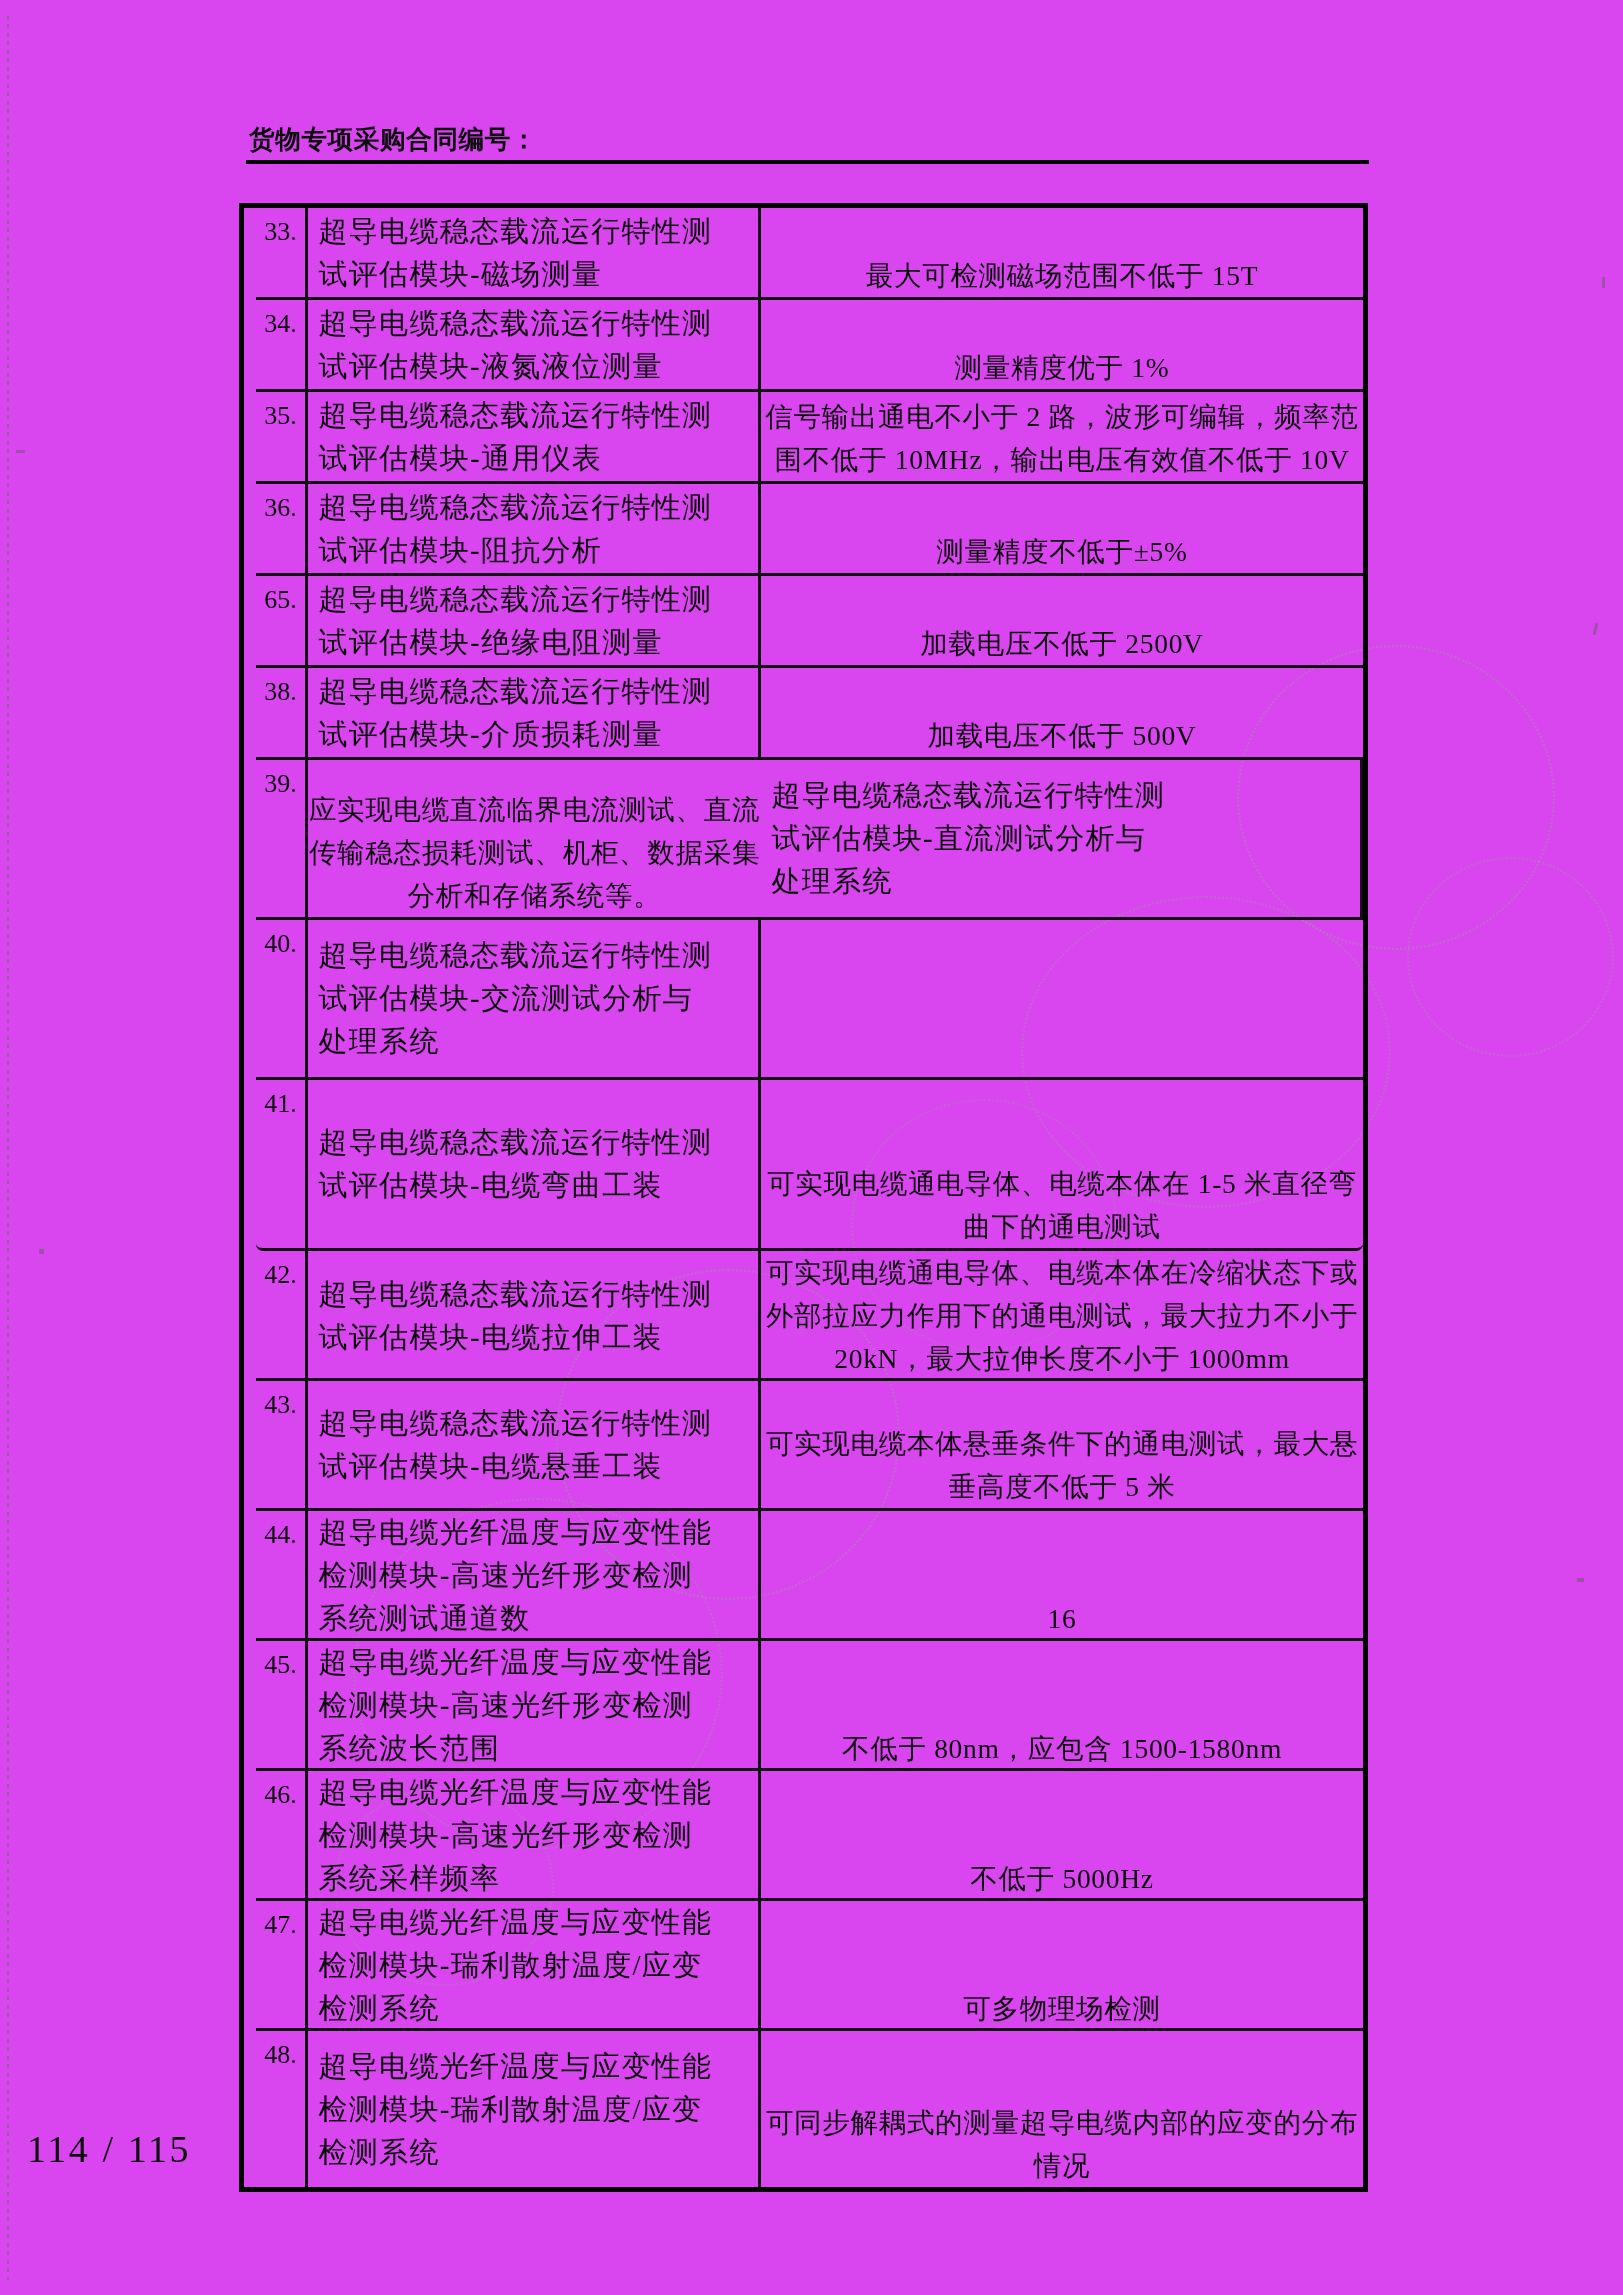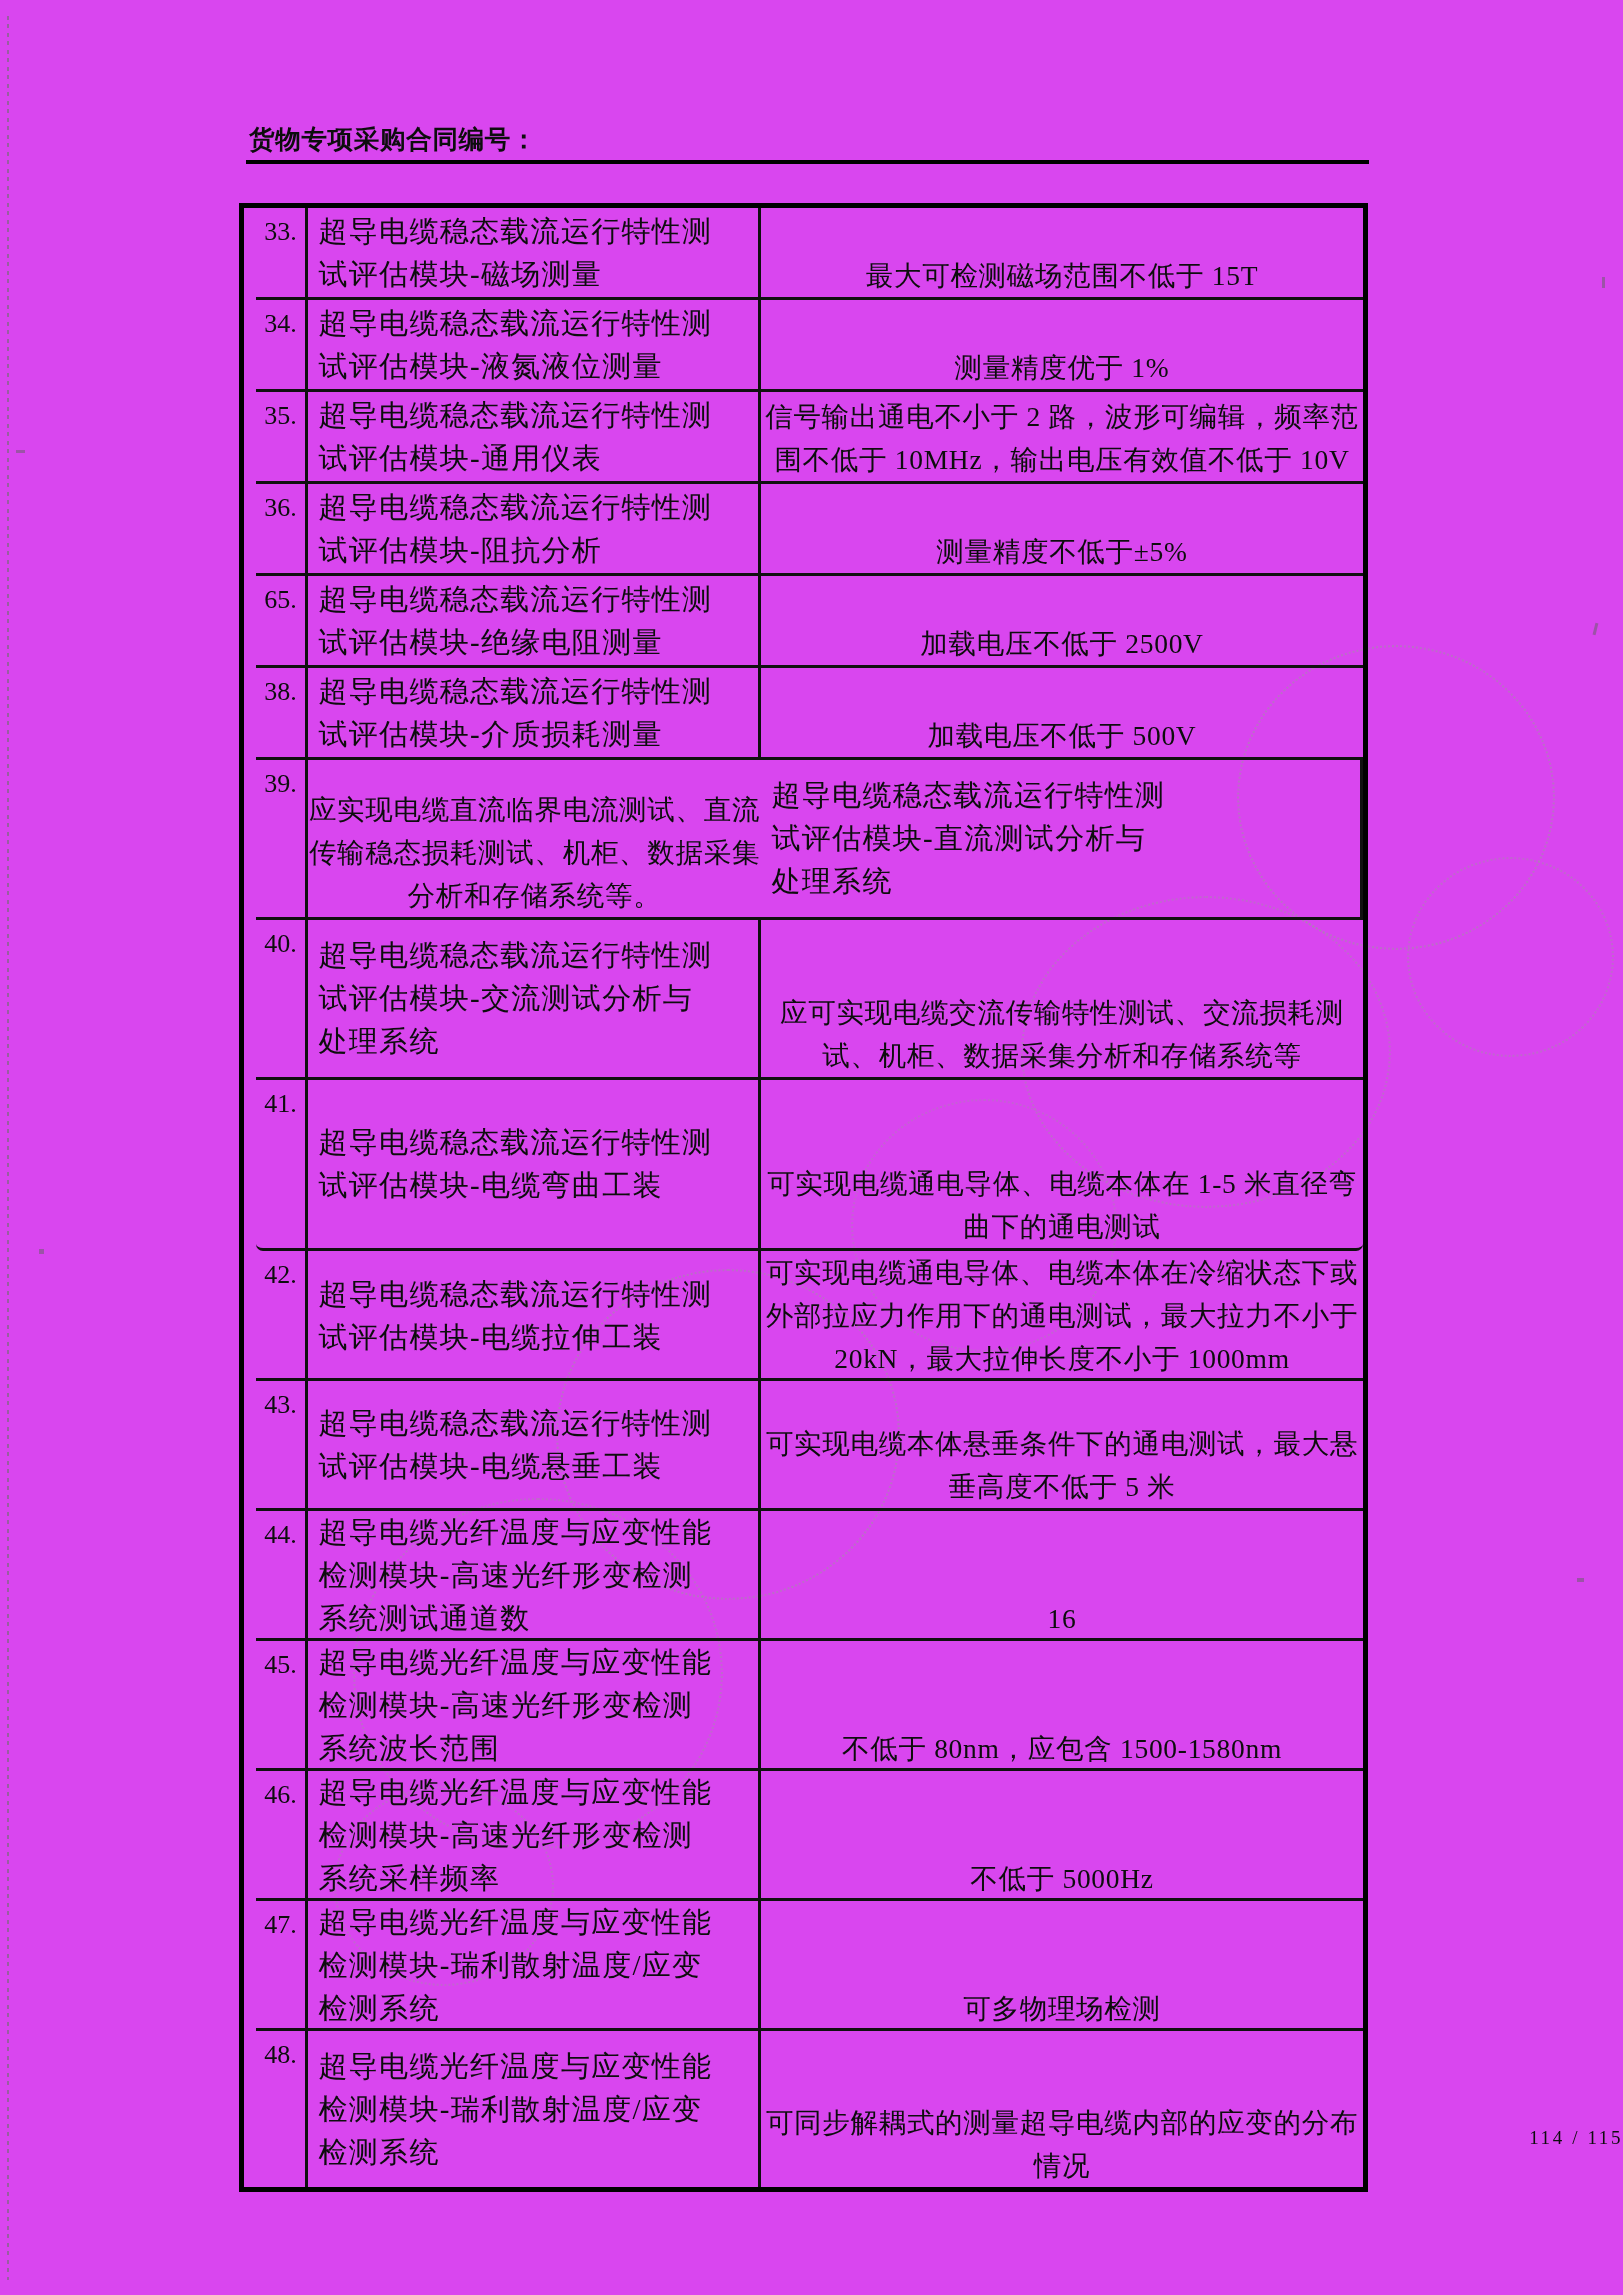--- a/index.html
+++ b/index.html
@@ -60,22 +60,22 @@
   .cell.spec { display:flex; align-items:flex-end; justify-content:center; }
   .cell.spec span {
     display:block; max-width:602px;
     font-size:27.5px; letter-spacing:0.7px; line-height:43px;
     text-align:center;
   }
 
   
   .footer {
     position:absolute; left:0; right:0; top:2127px;
-    text-align:right;
-    font-size:19px; letter-spacing:2.6px;padding-left:27px;
+    text-align:left;
+    font-size:38px; letter-spacing:2.6px;padding-left:27px;
   }
 
   
   .wm {
     position:absolute; border:2px dotted #9b9b9b;
     border-radius:50%; opacity:.45; pointer-events:none;
   }
   .wm-a { left:1237px; top:645px;  width:314px; height:301px; }
   .wm-b { left:1021px; top:896px; width:366px; height:308px; opacity:.38; }
   .wm-c { left:1407px; top:857px; width:203px; height:196px; opacity:.38; }
@@ -189,23 +189,20 @@
       <div class="cell desc">
         <span>超导电缆稳态载流运行特性测试评估模块-直流测试分析与处理系统</span>
       </div>
     </div>
 
     <div class="row">
       <div class="cell num">40.</div>
       <div class="cell desc">
         <span>超导电缆稳态载流运行特性测试评估模块-交流测试分析与处理系统</span>
       </div>
-      <div class="cell spec">
-        <span>应可实现电缆交流传输特性测试、交流损耗测试、机柜、数据采集分析和存储系统等</span>
-      </div>
     </div>
 
     <div class="row">
       <div class="cell num">41.</div>
       <div class="cell desc">
         <span>超导电缆稳态载流运行特性测试评估模块-电缆弯曲工装</span>
       </div>
       <div class="cell spec">
         <span>可实现电缆通电导体、电缆本体在 1-5 米直径弯曲下的通电测试</span>
       </div>

